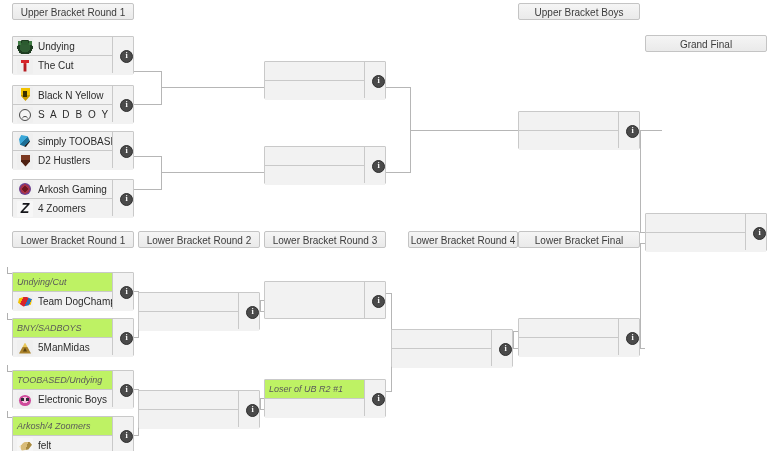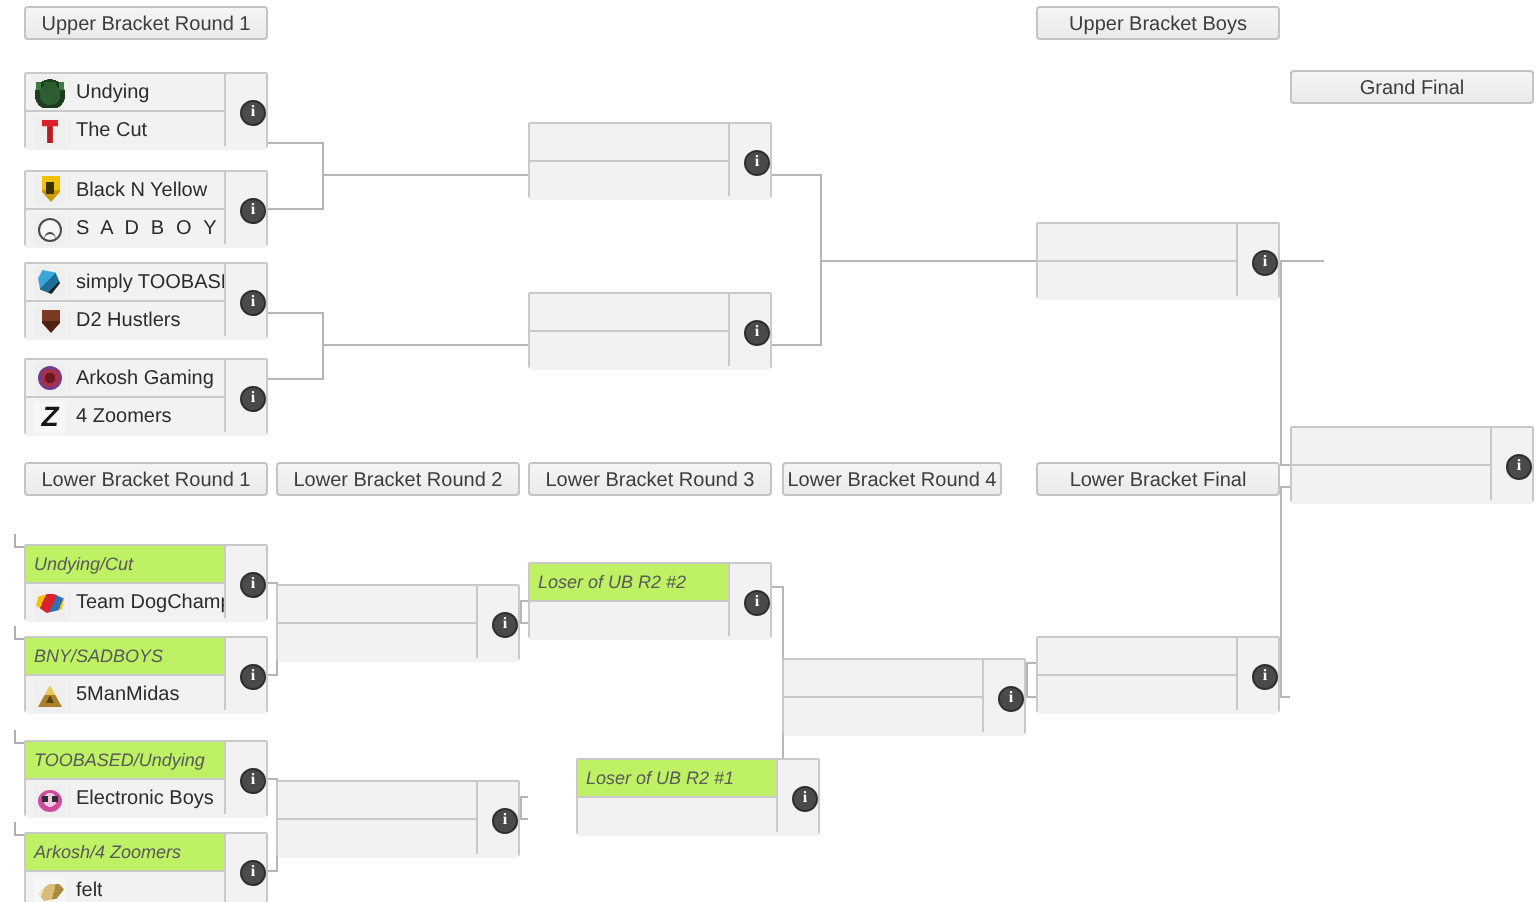--- a/index.html
+++ b/index.html
@@ -190,21 +190,21 @@
 
 <div id="bracket">
 
   <div class="round-header" style="left:12px;  top:3px;  width:122px;">Upper Bracket Round 1</div>
   <div class="round-header" style="left:518px; top:3px;  width:122px;">Upper Bracket Boys</div>
   <div class="round-header" style="left:645px; top:3px;  width:122px;margin-top:32px;">Grand Final</div>
 
   <div class="round-header" style="left:12px;  top:231px; width:122px;">Lower Bracket Round 1</div>
   <div class="round-header" style="left:138px; top:231px; width:122px;">Lower Bracket Round 2</div>
   <div class="round-header" style="left:264px; top:231px; width:122px;">Lower Bracket Round 3</div>
-  <div class="round-header" style="left:391px; top:231px; width:110px;">Lower Bracket Round 4</div>
+  <div class="round-header" style="left:408px; top:231px; width:110px;">Lower Bracket Round 4</div>
   <div class="round-header" style="left:518px; top:231px; width:122px;">Lower Bracket Final</div>
 
   <div class="ln h" style="left:134px; top:71px;  width:27px;"></div>
   <div class="ln h" style="left:134px; top:104px; width:27px;"></div>
   <div class="ln v" style="left:161px; top:71px;  height:34px;"></div>
   <div class="ln h" style="left:161px; top:87px;  width:103px;"></div>
 
   <div class="ln h" style="left:134px; top:156px; width:27px;"></div>
   <div class="ln h" style="left:134px; top:189px; width:27px;"></div>
   <div class="ln v" style="left:161px; top:156px; height:34px;"></div>
@@ -405,29 +405,28 @@
       <span class="tname"></span>
     </div>
     <div class="slot">
       <span class="tname"></span>
     </div>
     <div class="scorecol"></div>
     <div class="infoicon" style="left:107px; top:13px;">i</div>
   </div>
 
   <div class="match seeded" style="left:264px; top:281px; width:122px; height:38px;">
-    <div class="slot top seedtext">Loser of UB R2 #2</div>
-    <div class="slot">
-      <span class="tname"></span>
-    </div>
-    <div class="scorecol"></div>
-    <div class="infoicon" style="left:107px; top:13px;">i</div>
-  </div>
-
-  <div class="match seeded" style="left:264px; top:379px; width:122px; height:38px;margin-left:24px;">
+    <div class="slot">
+      <span class="tname"></span>
+    </div>
+    <div class="scorecol"></div>
+    <div class="infoicon" style="left:107px; top:13px;">i</div>
+  </div>
+
+  <div class="match seeded" style="left:264px; top:379px; width:122px; height:38px;">
     <div class="slot top seedtext">Loser of UB R2 #1</div>
     <div class="slot">
       <span class="tname"></span>
     </div>
     <div class="scorecol"></div>
     <div class="infoicon" style="left:107px; top:13px;">i</div>
   </div>
 
   <div class="match" style="left:391px; top:329px; width:122px; height:38px;">
     <div class="slot top">

